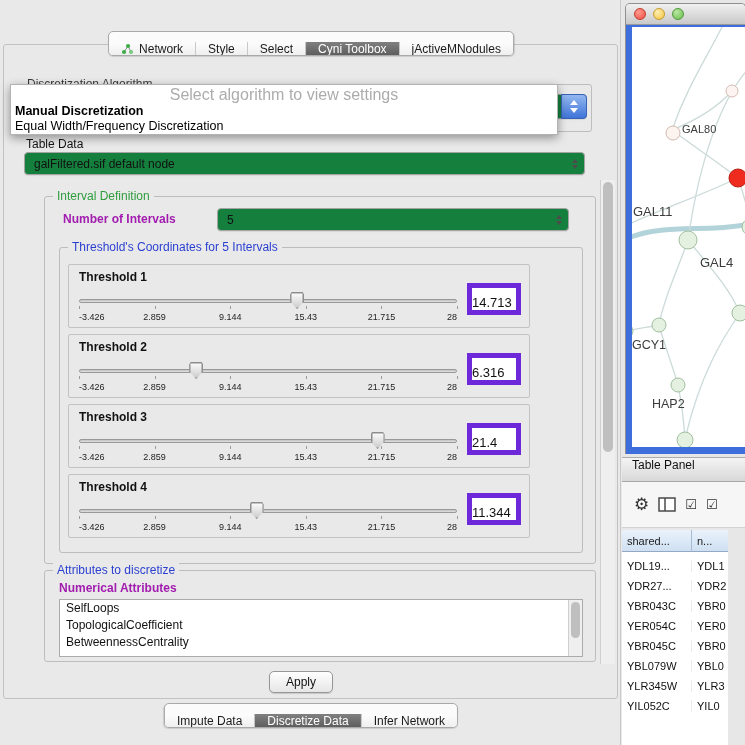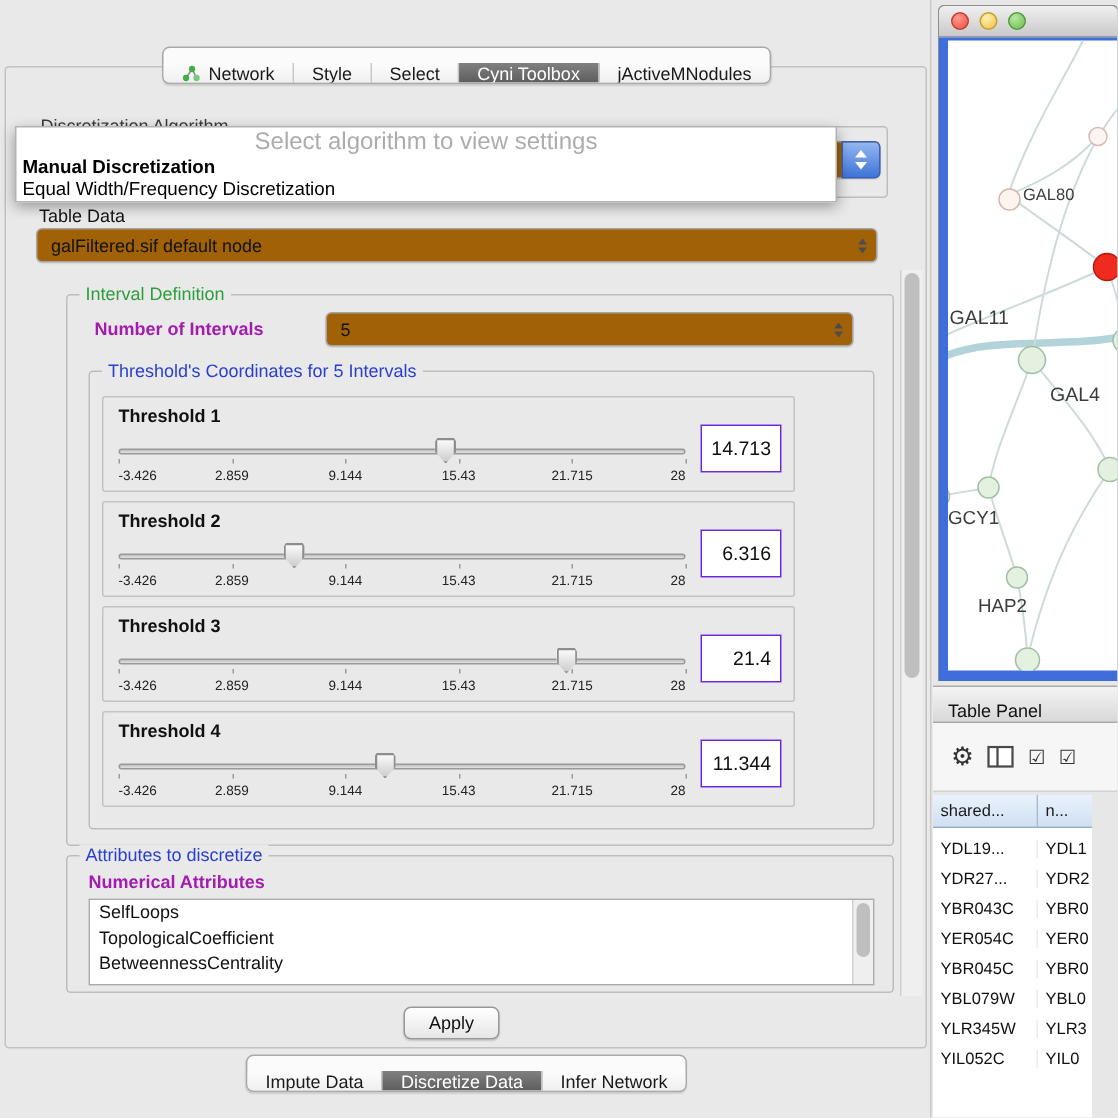--- a/index.html
+++ b/index.html
@@ -22,21 +22,21 @@
        background:linear-gradient(#fdfdfd,#efefef);border-right:1px solid #c6c6c6;white-space:nowrap;margin-top:10px;}
   .tab:last-child{border-right:none;}
   .tab.selected{background:linear-gradient(#808080,#5e5e5e);color:#fff;}
 
   .group{border:1px solid #bdbdbd;border-radius:3px;}
   .group-title{position:absolute;top:-8px;left:8px;background:#e9e9e9;padding:0 4px;font-size:12px;}
   .t-gray{color:#3b3b3b;}
   .t-green{color:#2e9e3c;}
   .t-blue{color:#2a3fd0;}
 
-  .combo{background:#a16207;border:1px solid #a4a4a4;border-radius:4px;display:flex;align-items:center;
+  .combo{background:#15803d;border:1px solid #a4a4a4;border-radius:4px;display:flex;align-items:center;
          padding-left:9px;font-size:12px;box-shadow:0 1px 1px rgba(0,0,0,.08);}
   .combo .arrows{margin-left:auto;margin-right:6px;display:flex;flex-direction:column;gap:2px;align-items:center;}
   .tri-u{width:0;height:0;border-left:3.5px solid transparent;border-right:3.5px solid transparent;border-bottom:4.5px solid #4c4c4c;}
   .tri-d{width:0;height:0;border-left:3.5px solid transparent;border-right:3.5px solid transparent;border-top:4.5px solid #4c4c4c;}
   .blue-stepper{position:absolute;right:-1px;top:-1px;bottom:-1px;width:26px;border-radius:0 4px 4px 0;
          background:linear-gradient(#93b7f0,#3f74d8);border:1px solid #3a63b8;
          display:flex;flex-direction:column;gap:3px;align-items:center;justify-content:center;}
   .wtri-u{width:0;height:0;border-left:4px solid transparent;border-right:4px solid transparent;border-bottom:5px solid #fff;}
   .wtri-d{width:0;height:0;border-left:4px solid transparent;border-right:4px solid transparent;border-top:5px solid #fff;}
 
@@ -55,21 +55,21 @@
          border:1px solid #999;border-radius:2px;}
   .tick{position:absolute;top:17px;width:1px;height:3px;background:#9a9a9a;}
   .thumb{position:absolute;top:3px;width:14px;height:17px;margin-left:-7px;
          background:linear-gradient(#ffffff,#c8c8c8);
          clip-path:polygon(10% 0,90% 0,100% 14%,100% 55%,50% 100%,0 55%,0 14%);
          box-shadow:inset 0 0 0 1.5px #8d8d8d;}
   .scale{position:absolute;top:23px;font-size:9px;color:#222;transform:translateX(-50%);white-space:nowrap;}
   .s0{left:0;transform:none;}.s20{left:20%;}.s40{left:40%;}.s60{left:60%;}.s80{left:80%;}
   .s100{left:100%;transform:translateX(-100%);}
   .th-value{position:absolute;left:398px;top:18px;width:54px;height:32px;background:#fff;
-            border:1px solid #6d28d9;font-size:13px;text-align:right;padding-right:6px;line-height:30px;}
+            border:5px solid #6d28d9;font-size:13px;padding-right:6px;line-height:30px;}
 
   .attr-list{background:#fff;border:1px solid #ababab;overflow:hidden;position:absolute;}
   .attr-item{height:17px;line-height:17px;padding-left:6px;font-size:12px;}
   .vscroll{position:absolute;background:#efefef;border-left:1px solid #cfcfcf;}
   .vthumb{position:absolute;left:2px;right:2px;background:#bfbfbf;border-radius:5px;}
 
   .btn{background:linear-gradient(#ffffff,#e6e6e6);border:1px solid #979797;border-radius:5px;
        font-size:12px;display:flex;align-items:center;justify-content:center;box-shadow:0 1px 1px rgba(0,0,0,.15);}
 
   
@@ -81,21 +81,21 @@
   .light.red{background:radial-gradient(circle at 35% 30%,#ff9a90,#ee4f43);border:1px solid #c33a31;}
   .light.yellow{background:radial-gradient(circle at 35% 30%,#fdeeb5,#f3c43c);border:1px solid #c79b2e;}
   .light.green{background:radial-gradient(circle at 35% 30%,#b9e6a2,#67bf4a);border:1px solid #519a3c;}
   .mac-content{position:absolute;top:21px;left:0;right:0;bottom:0;background:#3e6edb;}
   svg.net{position:absolute;left:6px;top:2px;background:#fff;}
   .edge{fill:none;stroke:#ccdada;stroke-width:1.3;}
   .edge.thick{stroke:#a5cbd2;stroke-width:5;opacity:.85;}
   .nlabel{fill:#3c3c3c;}
 
   .tp-bar{background:linear-gradient(#f4f4f4,#d8d8d8);border-top:1px solid #ababab;border-bottom:1px solid #a8a8a8;
-          display:flex;align-items:flex-end;padding-left:10px;font-size:12px;color:#111;}
+          display:flex;align-items:flex-start;padding-left:10px;font-size:12px;color:#111;}
   .tp-toolbar{background:#f6f6f6;border-bottom:1px solid #d2d2d2;display:flex;align-items:center;gap:9px;padding-left:12px;}
   .gear{font-size:17px;color:#333;line-height:1;}
   .chk{font-size:13px;color:#333;line-height:1;}
   .tp-table{background:#fff;overflow:hidden;}
   .tp-head{display:flex;height:22px;}
   .tp-head .cell{background:linear-gradient(#eaf2fb,#cfe0f2);border-right:1px solid #a6bbd2;
                  border-bottom:1px solid #93aac6;display:flex;align-items:center;padding-left:5px;
                  font-size:11px;color:#1a1a1a;overflow:hidden;white-space:nowrap;}
   .tp-row{display:flex;height:20px;align-items:flex-end;}
   .tp-row .cell{padding-left:5px;font-size:11px;border-right:1px solid #ececec;overflow:hidden;white-space:nowrap;}

